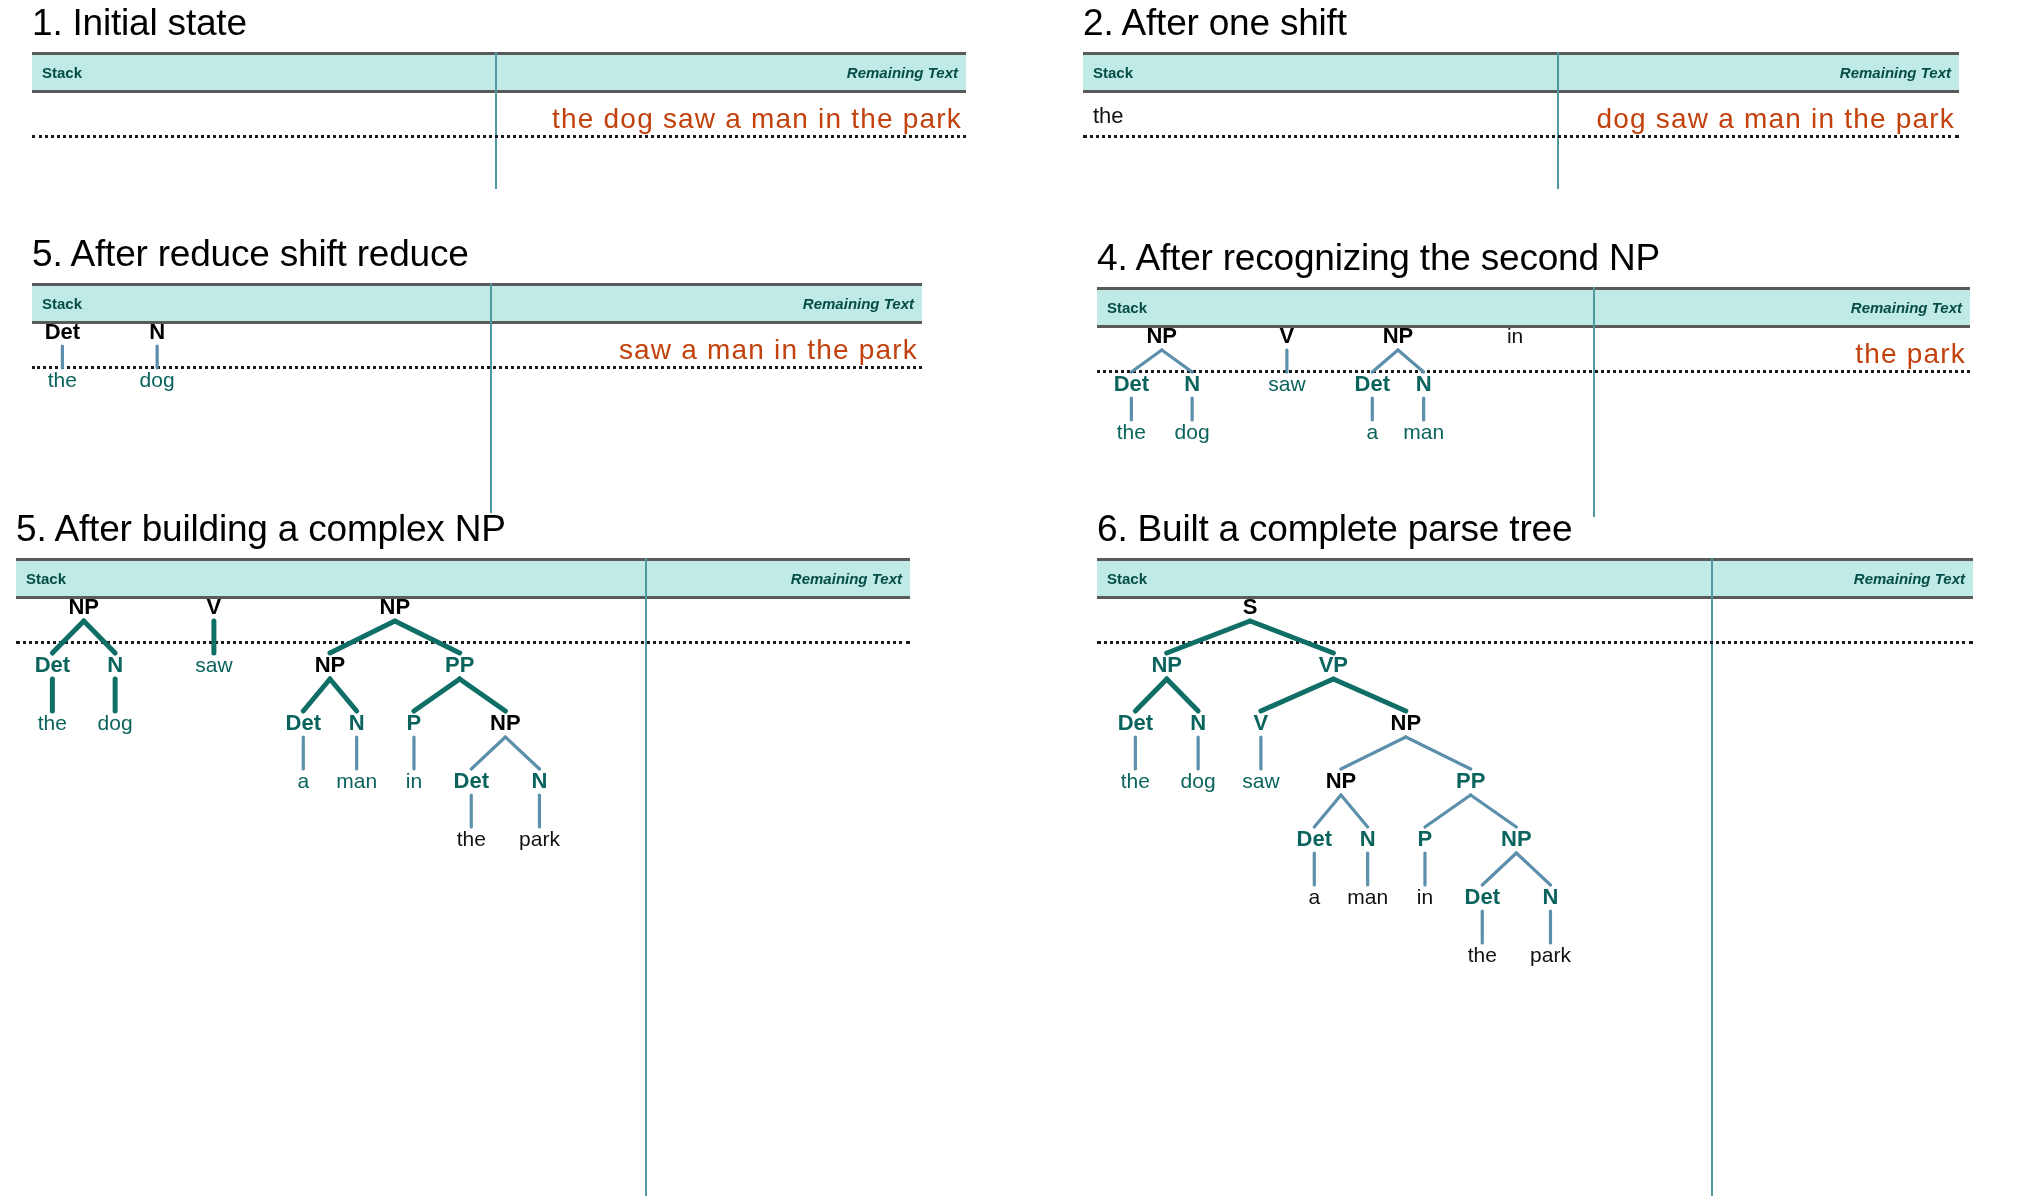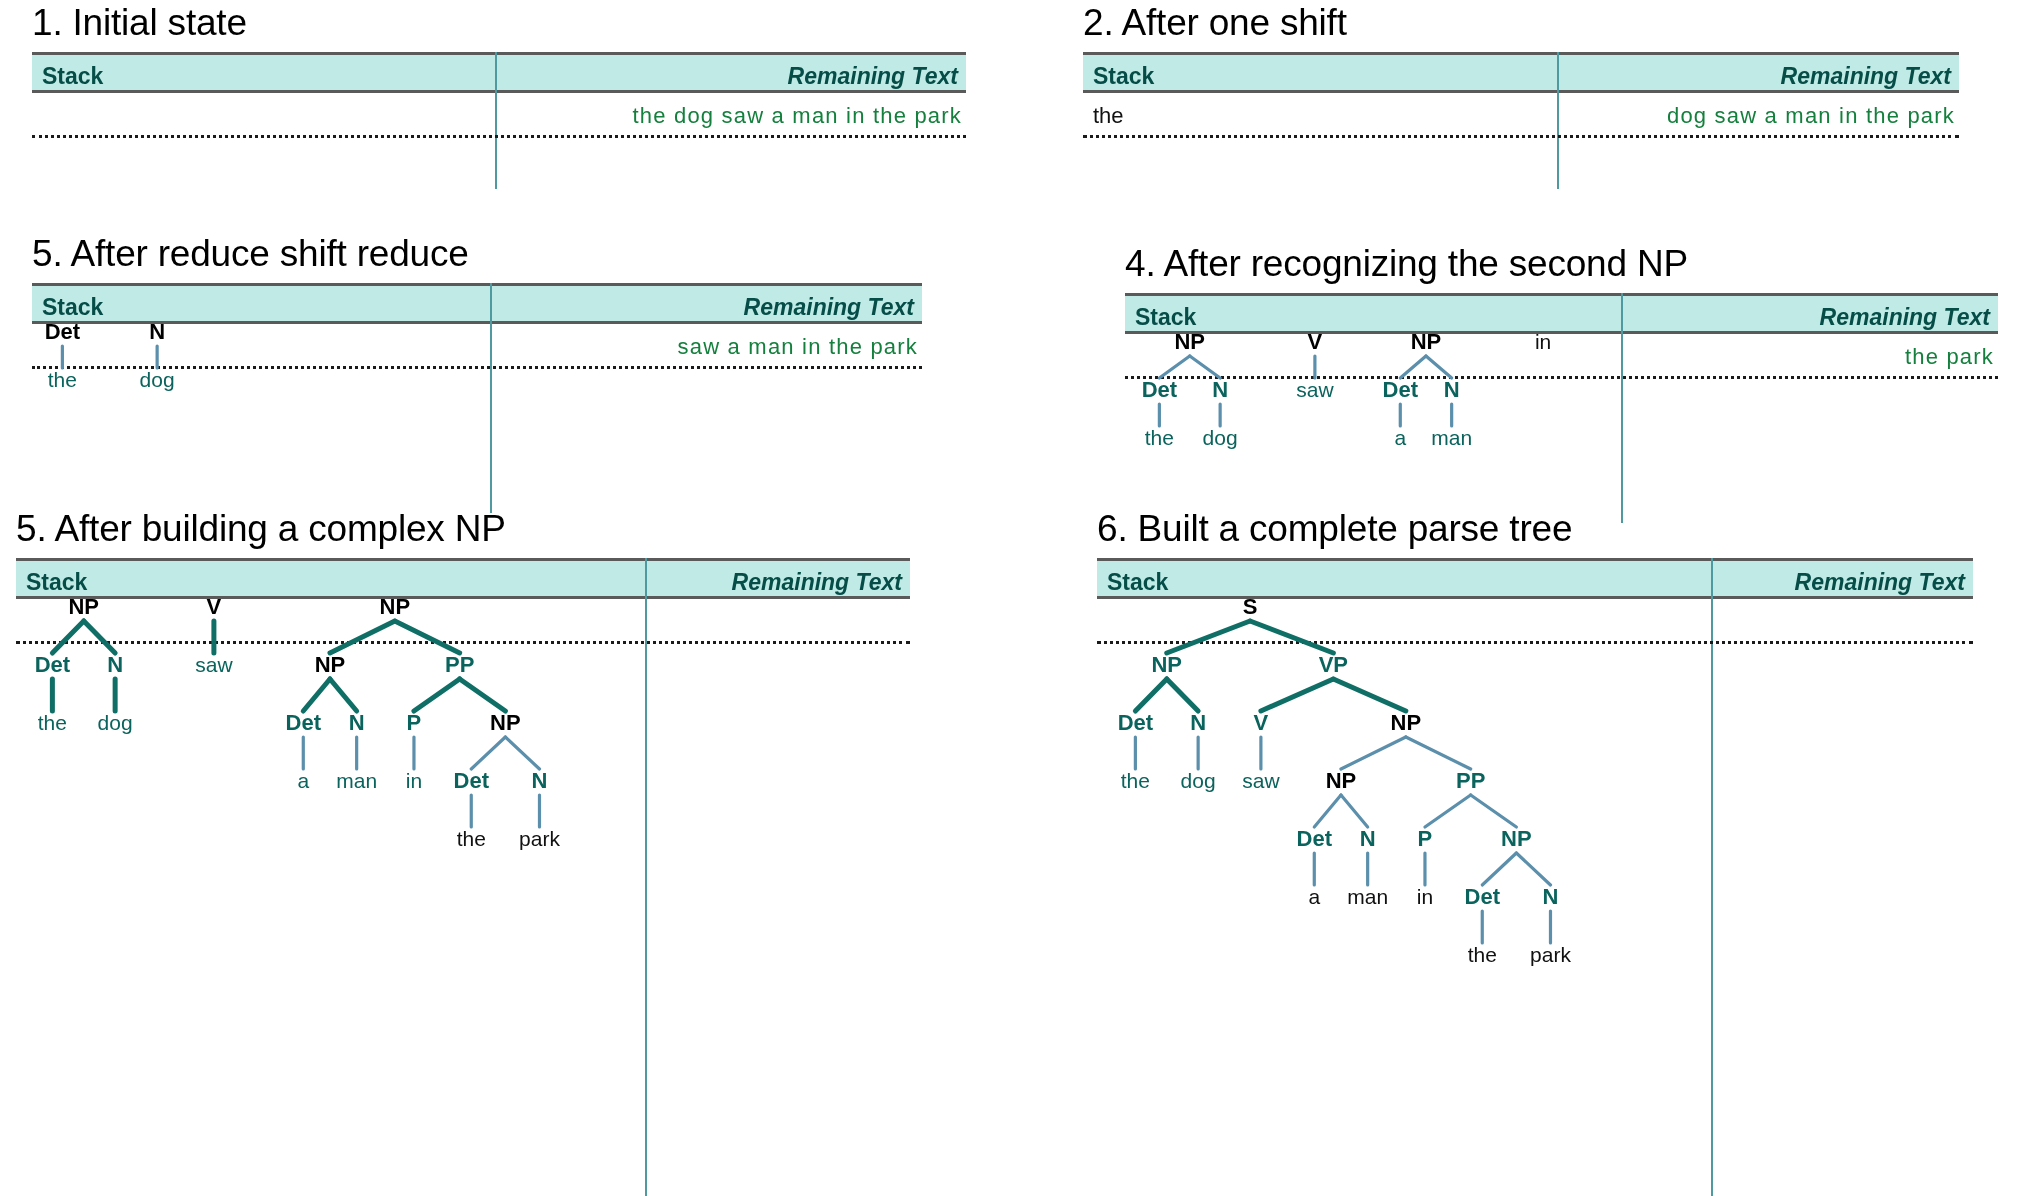--- a/index.html
+++ b/index.html
@@ -23,21 +23,21 @@
   .tbl{position:absolute;}
   .thead{
     position:absolute;
     background:#bfeae6;
     border-top:3px solid #5a5a5a;
     border-bottom:3px solid #5a5a5a;
     box-sizing:border-box;
   }
   .th{
     position:absolute;
-    font-size:23px;
+    font-size:15px;
     font-weight:bold;
     color:#064d48;
     line-height:1;
     white-space:nowrap;
     text-align:right;
   }
   .th-stack{left:10px;top:13px;}
   .th-rem{right:8px;top:13px;font-style:italic;}
   .vdiv{
     position:absolute;
@@ -49,22 +49,22 @@
     width:2px;
     background:#4e9aa0;
   }
   .dotted{
     position:absolute;
     height:0;
     border-top:3px dotted #1a1a1a;
   }
   .remtext{
     position:absolute;
-    font-size:22px;
-    color:#15803d;
+    font-size:28px;
+    color:#c2410c;
     white-space:nowrap;
     line-height:1;
     letter-spacing:1.2px;
   }
   .stacktext{
     position:absolute;
     font-size:22px;
     color:#111111;
     white-space:nowrap;
     line-height:1;
@@ -124,21 +124,21 @@
         <line x1="30.38" y1="63" x2="30.38" y2="85" stroke="#5b8fab" stroke-width="3.2" stroke-linecap="round"></line>
         <line x1="125.13999999999999" y1="63" x2="125.13999999999999" y2="85" stroke="#5b8fab" stroke-width="3.2" stroke-linecap="round"></line>
         <text x="30.38" y="56" class="n-top">Det</text>
         <text x="30.38" y="104" class="n-leaf">the</text>
         <text x="125.13999999999999" y="56" class="n-top">N</text>
         <text x="125.13999999999999" y="104" class="n-leaf">dog</text>
       </svg>
   </div>
 </div>
 
-<div class="panel" style="left:1097px;top:245px;margin-left:28px;">
+<div class="panel" style="left:1097px;top:239px;">
   <div class="panel-title">4. After recognizing the second NP</div>
   <div class="tbl" style="left:0;top:48px;width:873px;height:230px;">
     <div class="thead" style="left:0;top:0;width:873px;height:41px;"></div>
     <div class="th th-stack">Stack</div>
     <div class="th th-rem">Remaining Text</div>
     <div class="vdiv-head" style="left:496px;top:0;height:41px;"></div>
     <div class="vdiv" style="left:496px;top:41px;height:189px;"></div>
     <div class="remtext" style="right:4px;top:53px;">the park</div>
     <div class="dotted" style="left:0;top:83px;width:873px;"></div>
     <svg class="tree" style="left:0;top:0;width:480px;height:190px;">

